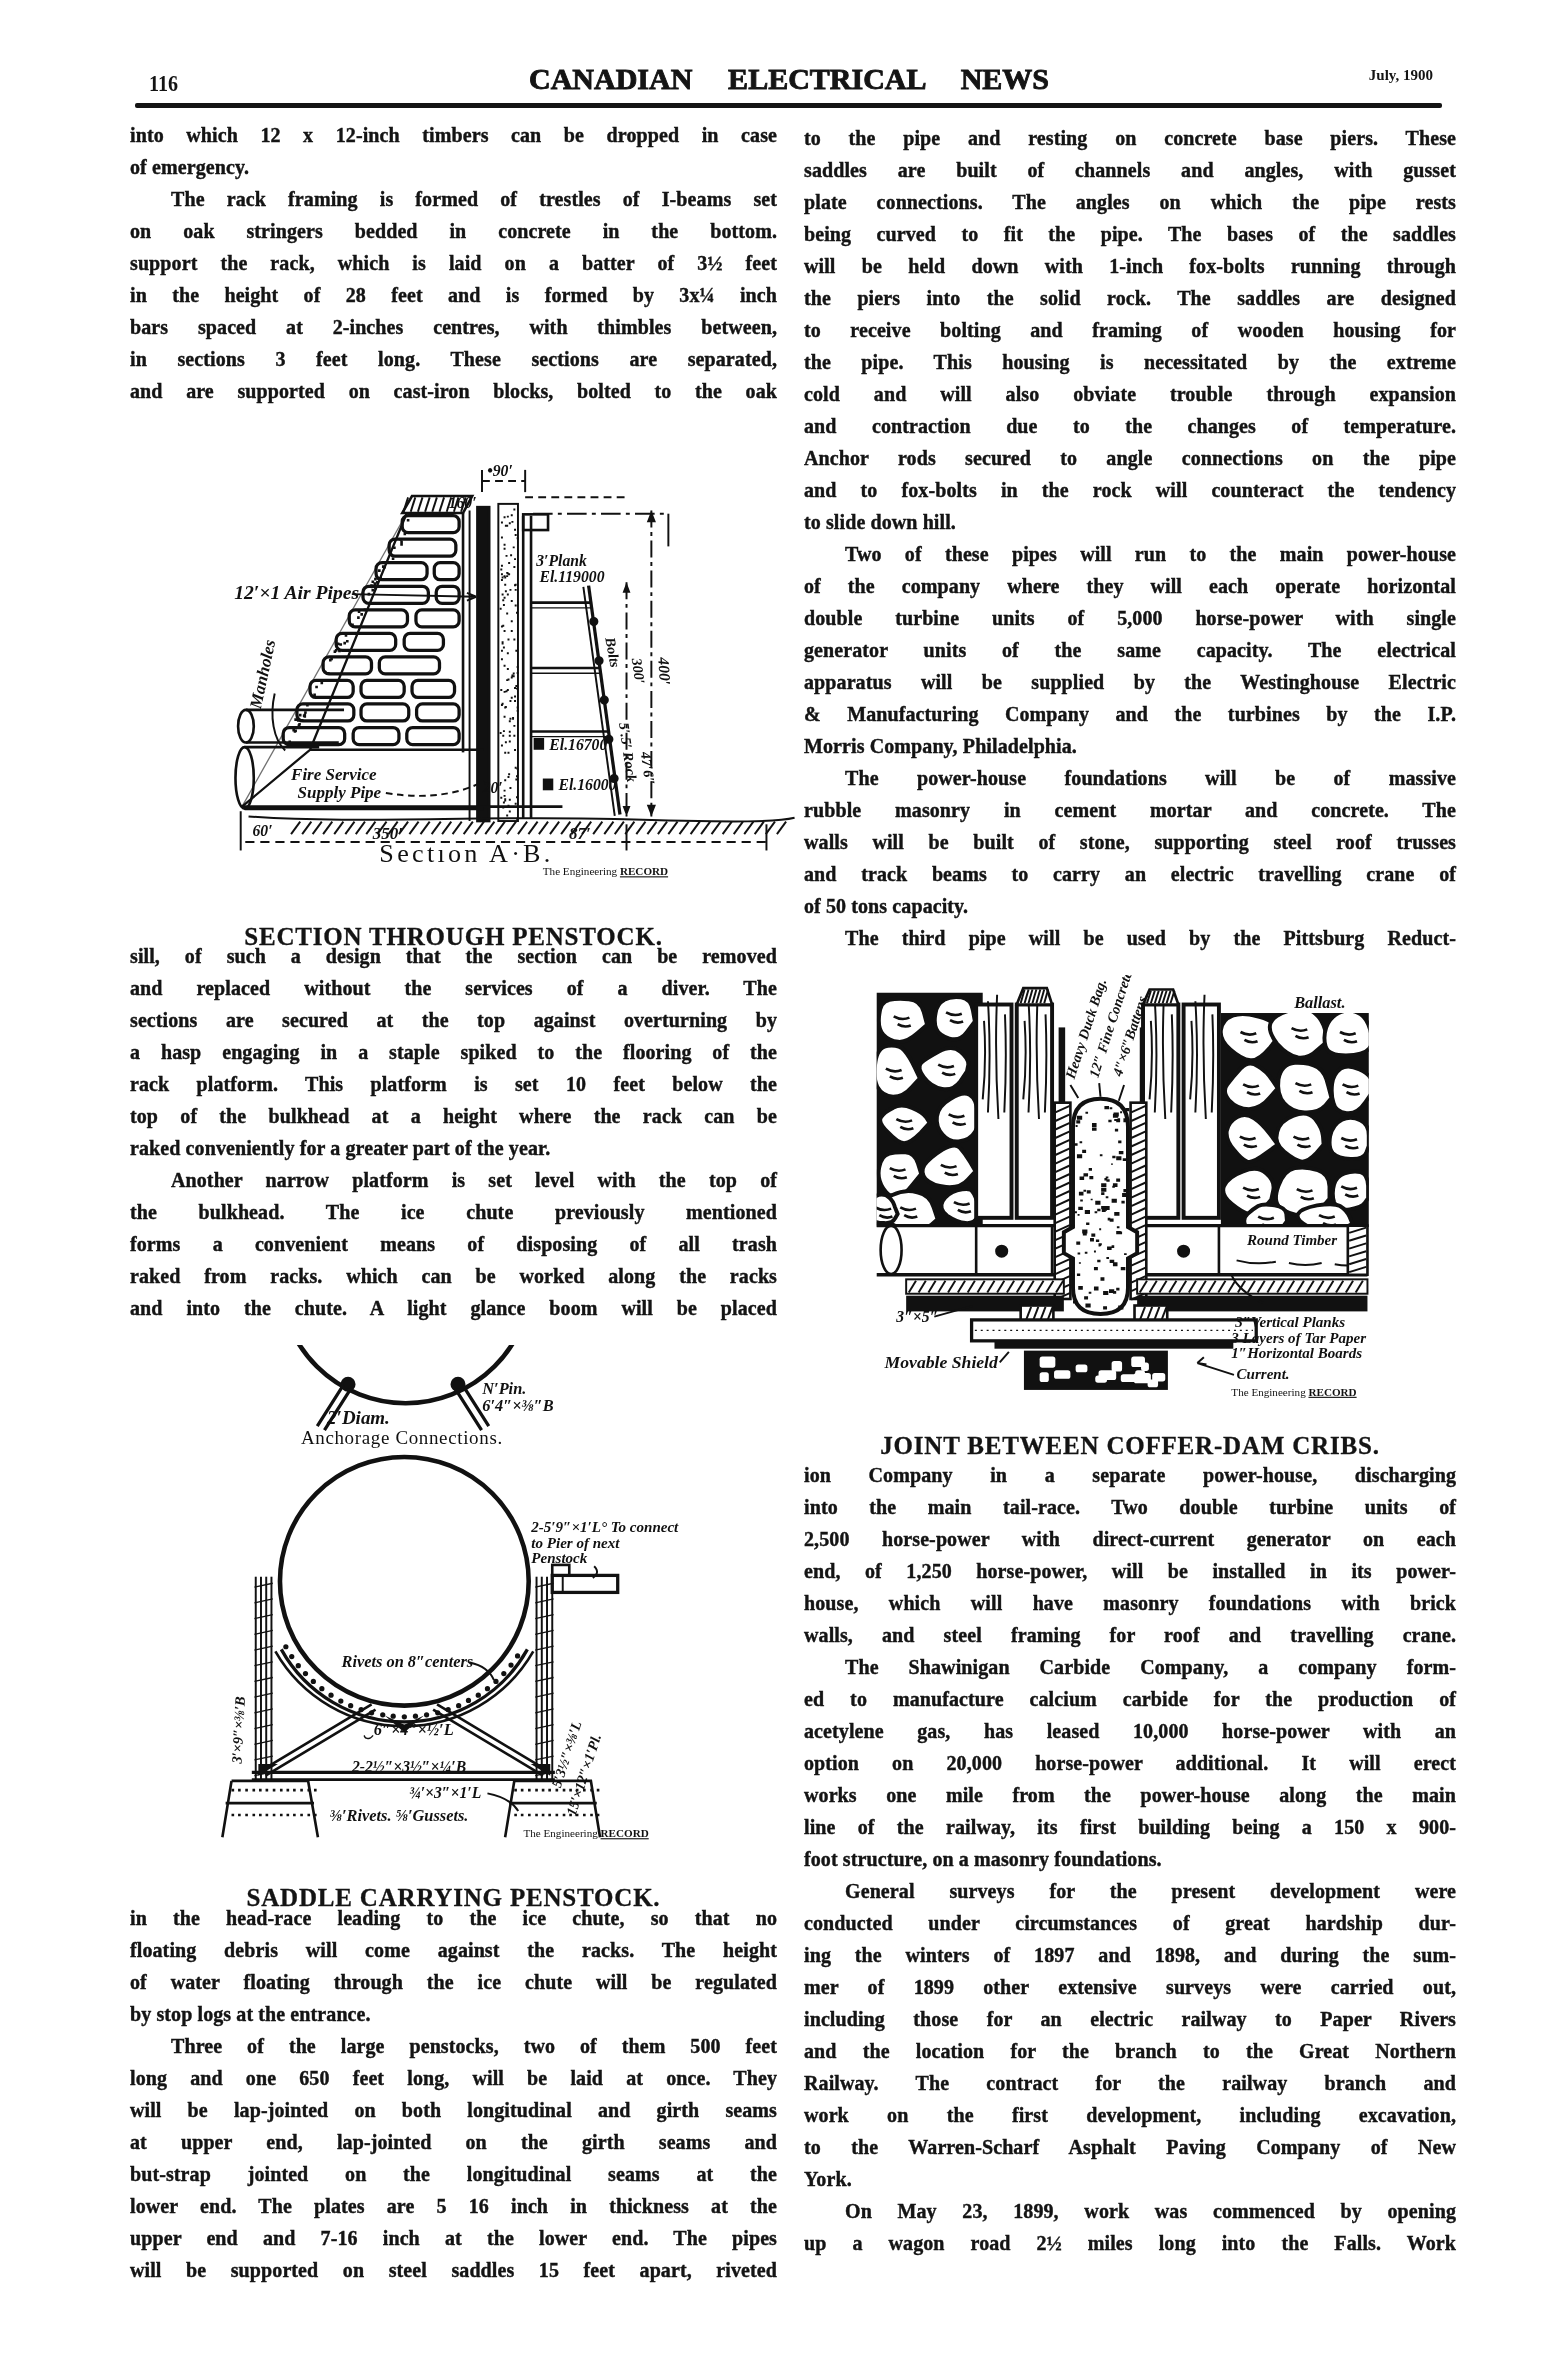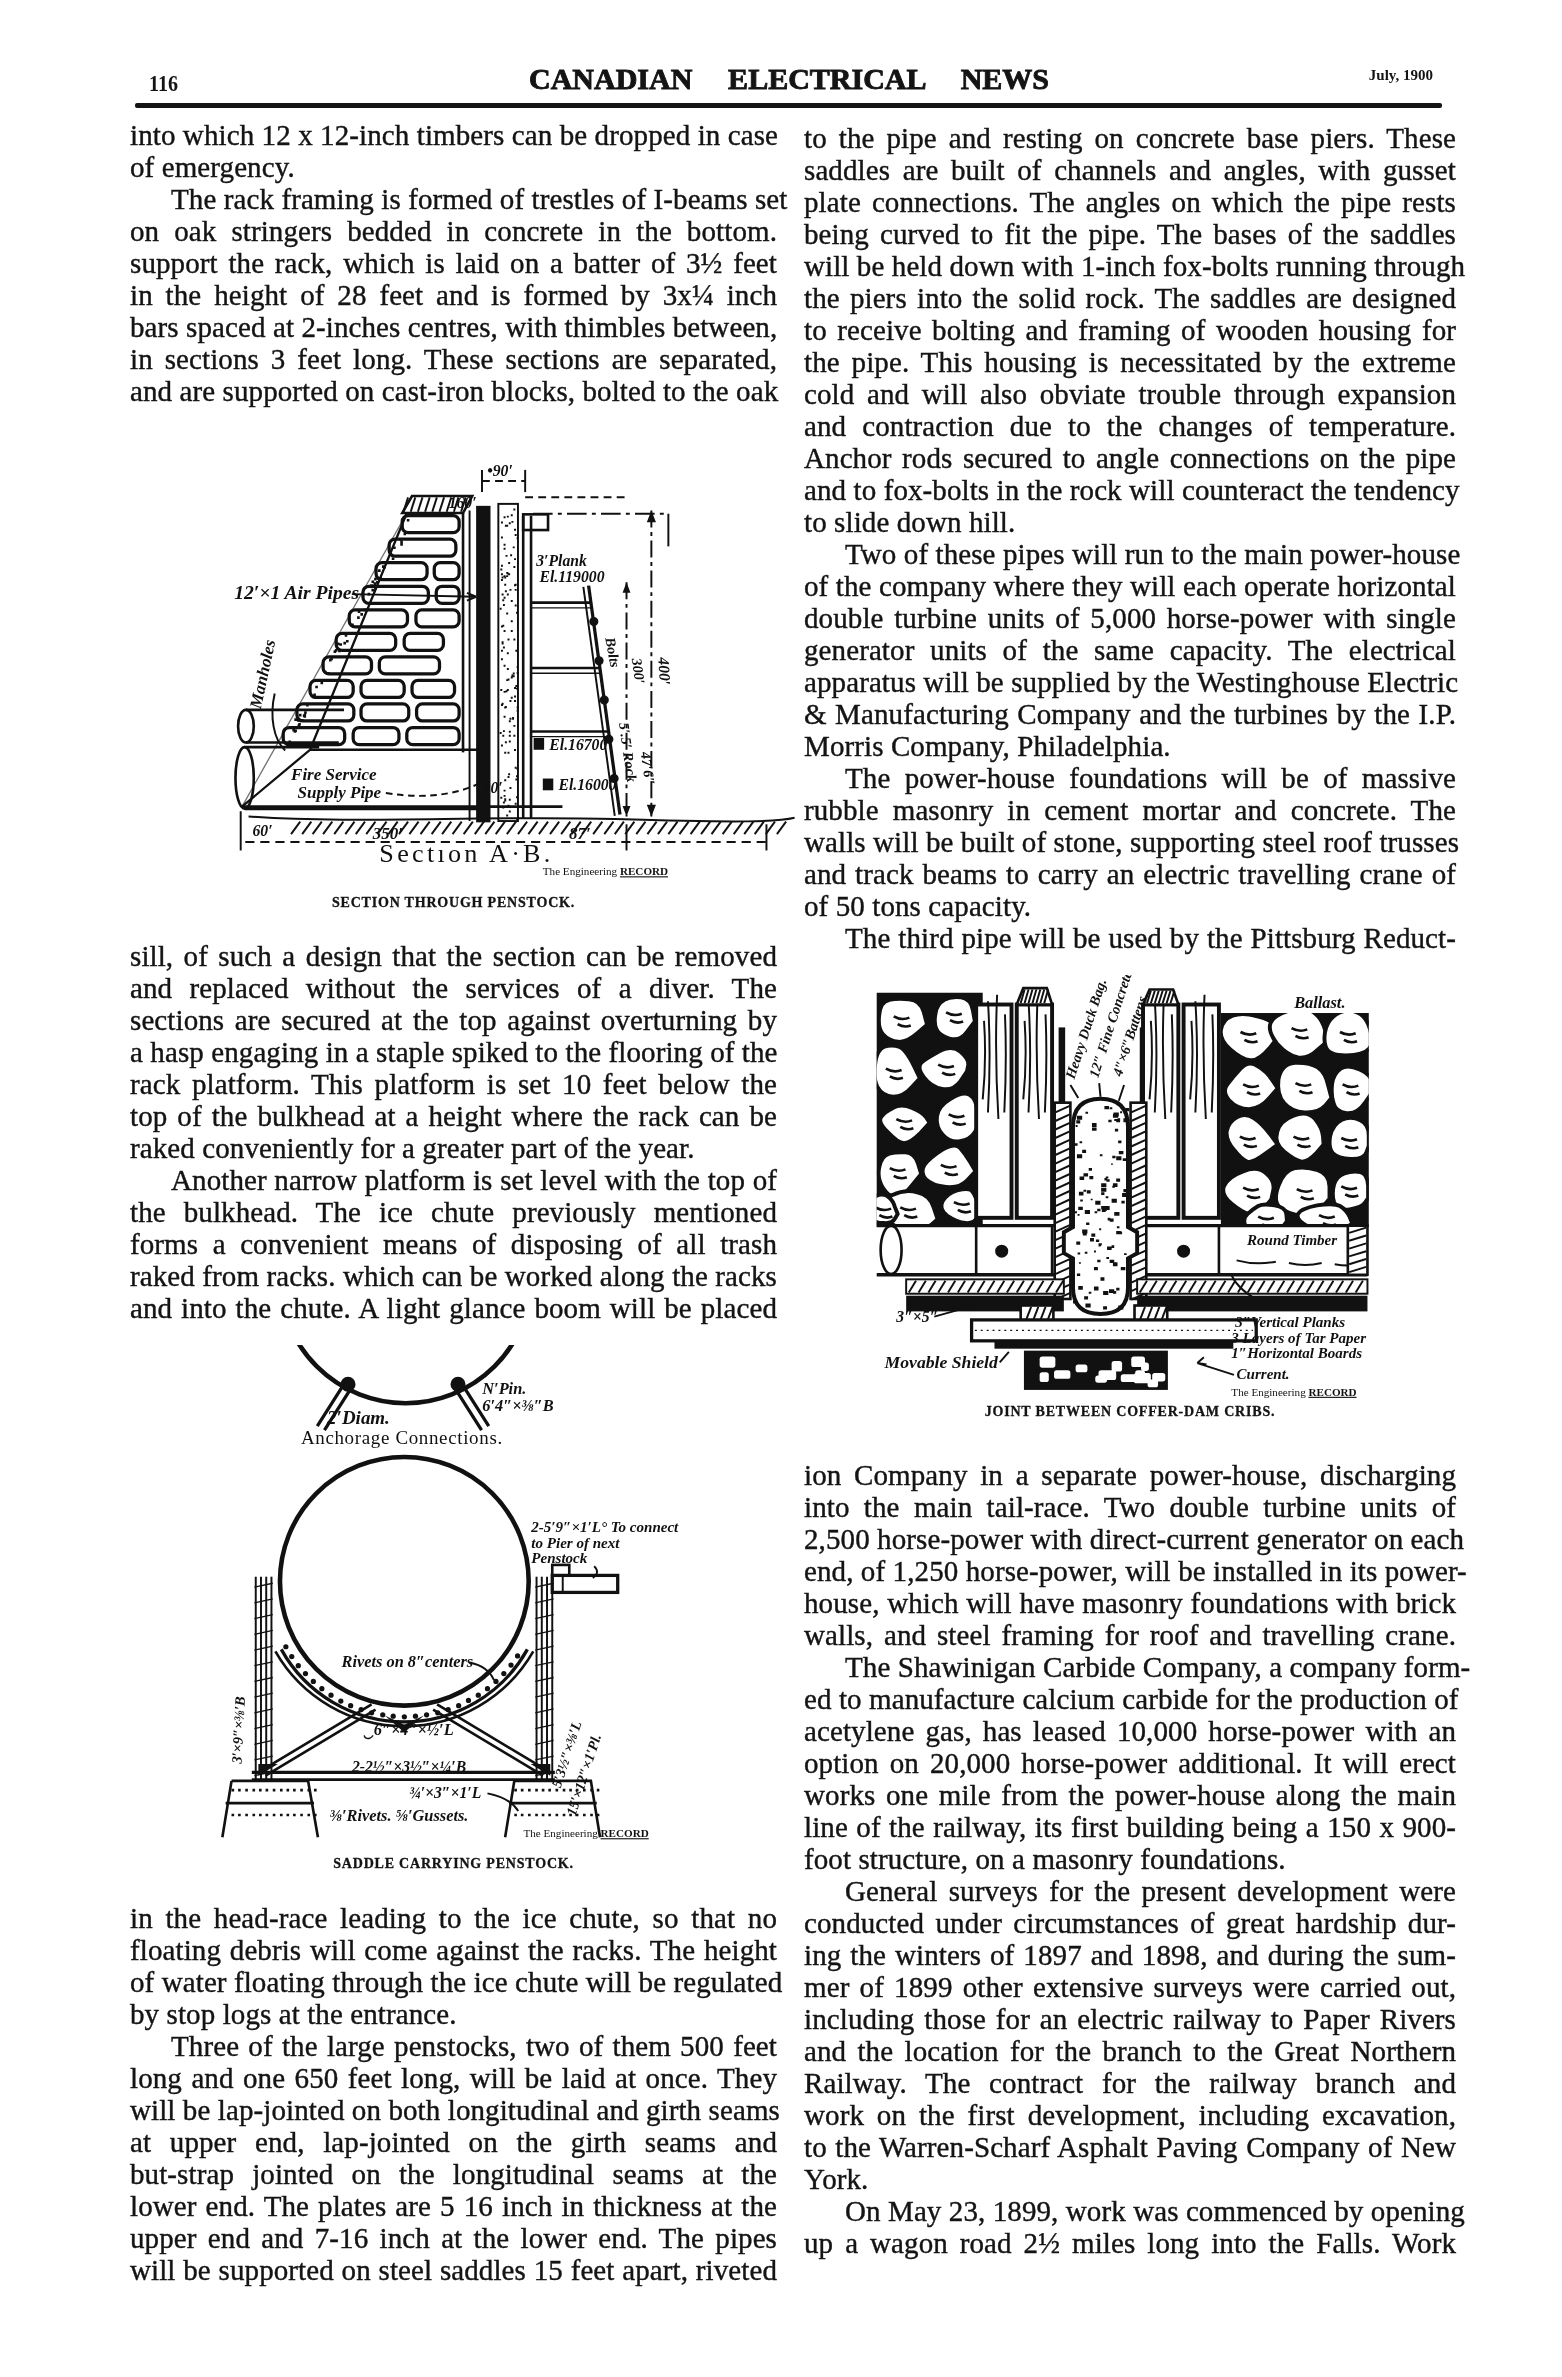--- a/index.html
+++ b/index.html
@@ -1,22 +1,22 @@
 <!DOCTYPE html>
 <html style="font-size:10.5px"><head><meta charset="utf-8">
 <style>
 html,body{margin:0;padding:0;}
 body{width:1562px;height:2377px;position:relative;background:#ffffff;
  font-family:"Liberation Serif",serif;color:#141414;}
 .abs{position:absolute;}
-.txt{font-weight:normal;font-size:29px;line-height:32px;letter-spacing:0.1px;-webkit-text-stroke:0.4px #141414;}
+.txt{font-weight:bold;font-size:20px;line-height:32px;letter-spacing:0.1px;-webkit-text-stroke:0.4px #141414;}
 .l{text-align:justify;text-align-last:justify;white-space:nowrap;}
 .e{text-align:left;white-space:nowrap;}
 .ind{text-indent:41px;}
-.cap{font-weight:bold;font-size:14px;letter-spacing:0.8px;text-align:center;white-space:nowrap;-webkit-text-stroke:0.3px #141414;}
+.cap{font-weight:bold;font-size:25px;letter-spacing:0.8px;text-align:center;white-space:nowrap;margin-top:28px;-webkit-text-stroke:0.3px #141414;}
 svg text{font-family:"Liberation Serif",serif;}
 </style></head><body>
 
 <div class="abs" style="left:149px;top:70px;font-size:23.6px;font-weight:bold;letter-spacing:0px;transform:scaleX(.85);transform-origin:left top;">116</div>
 <div class="abs" style="left:529px;top:62px;width:520px;font-size:30px;font-weight:bold;letter-spacing:0px;word-spacing:5.2px;-webkit-text-stroke:0.9px #141414;text-align:justify;text-align-last:justify;white-space:nowrap;">CANADIAN ELECTRICAL NEWS</div>
 <div class="abs" style="left:1331px;top:67px;width:102px;font-size:15px;font-weight:bold;text-align:right;white-space:nowrap;">July, 1900</div>
 <div class="abs" style="left:135px;top:103px;width:1307px;height:5.2px;background:#141414;border-radius:2px;"></div>
 <div class="abs txt" style="left:130px;top:119px;width:647px;">
 <div class="l">into which 12 x 12-inch timbers can be dropped in case</div>
 <div class="e">of emergency.</div>

